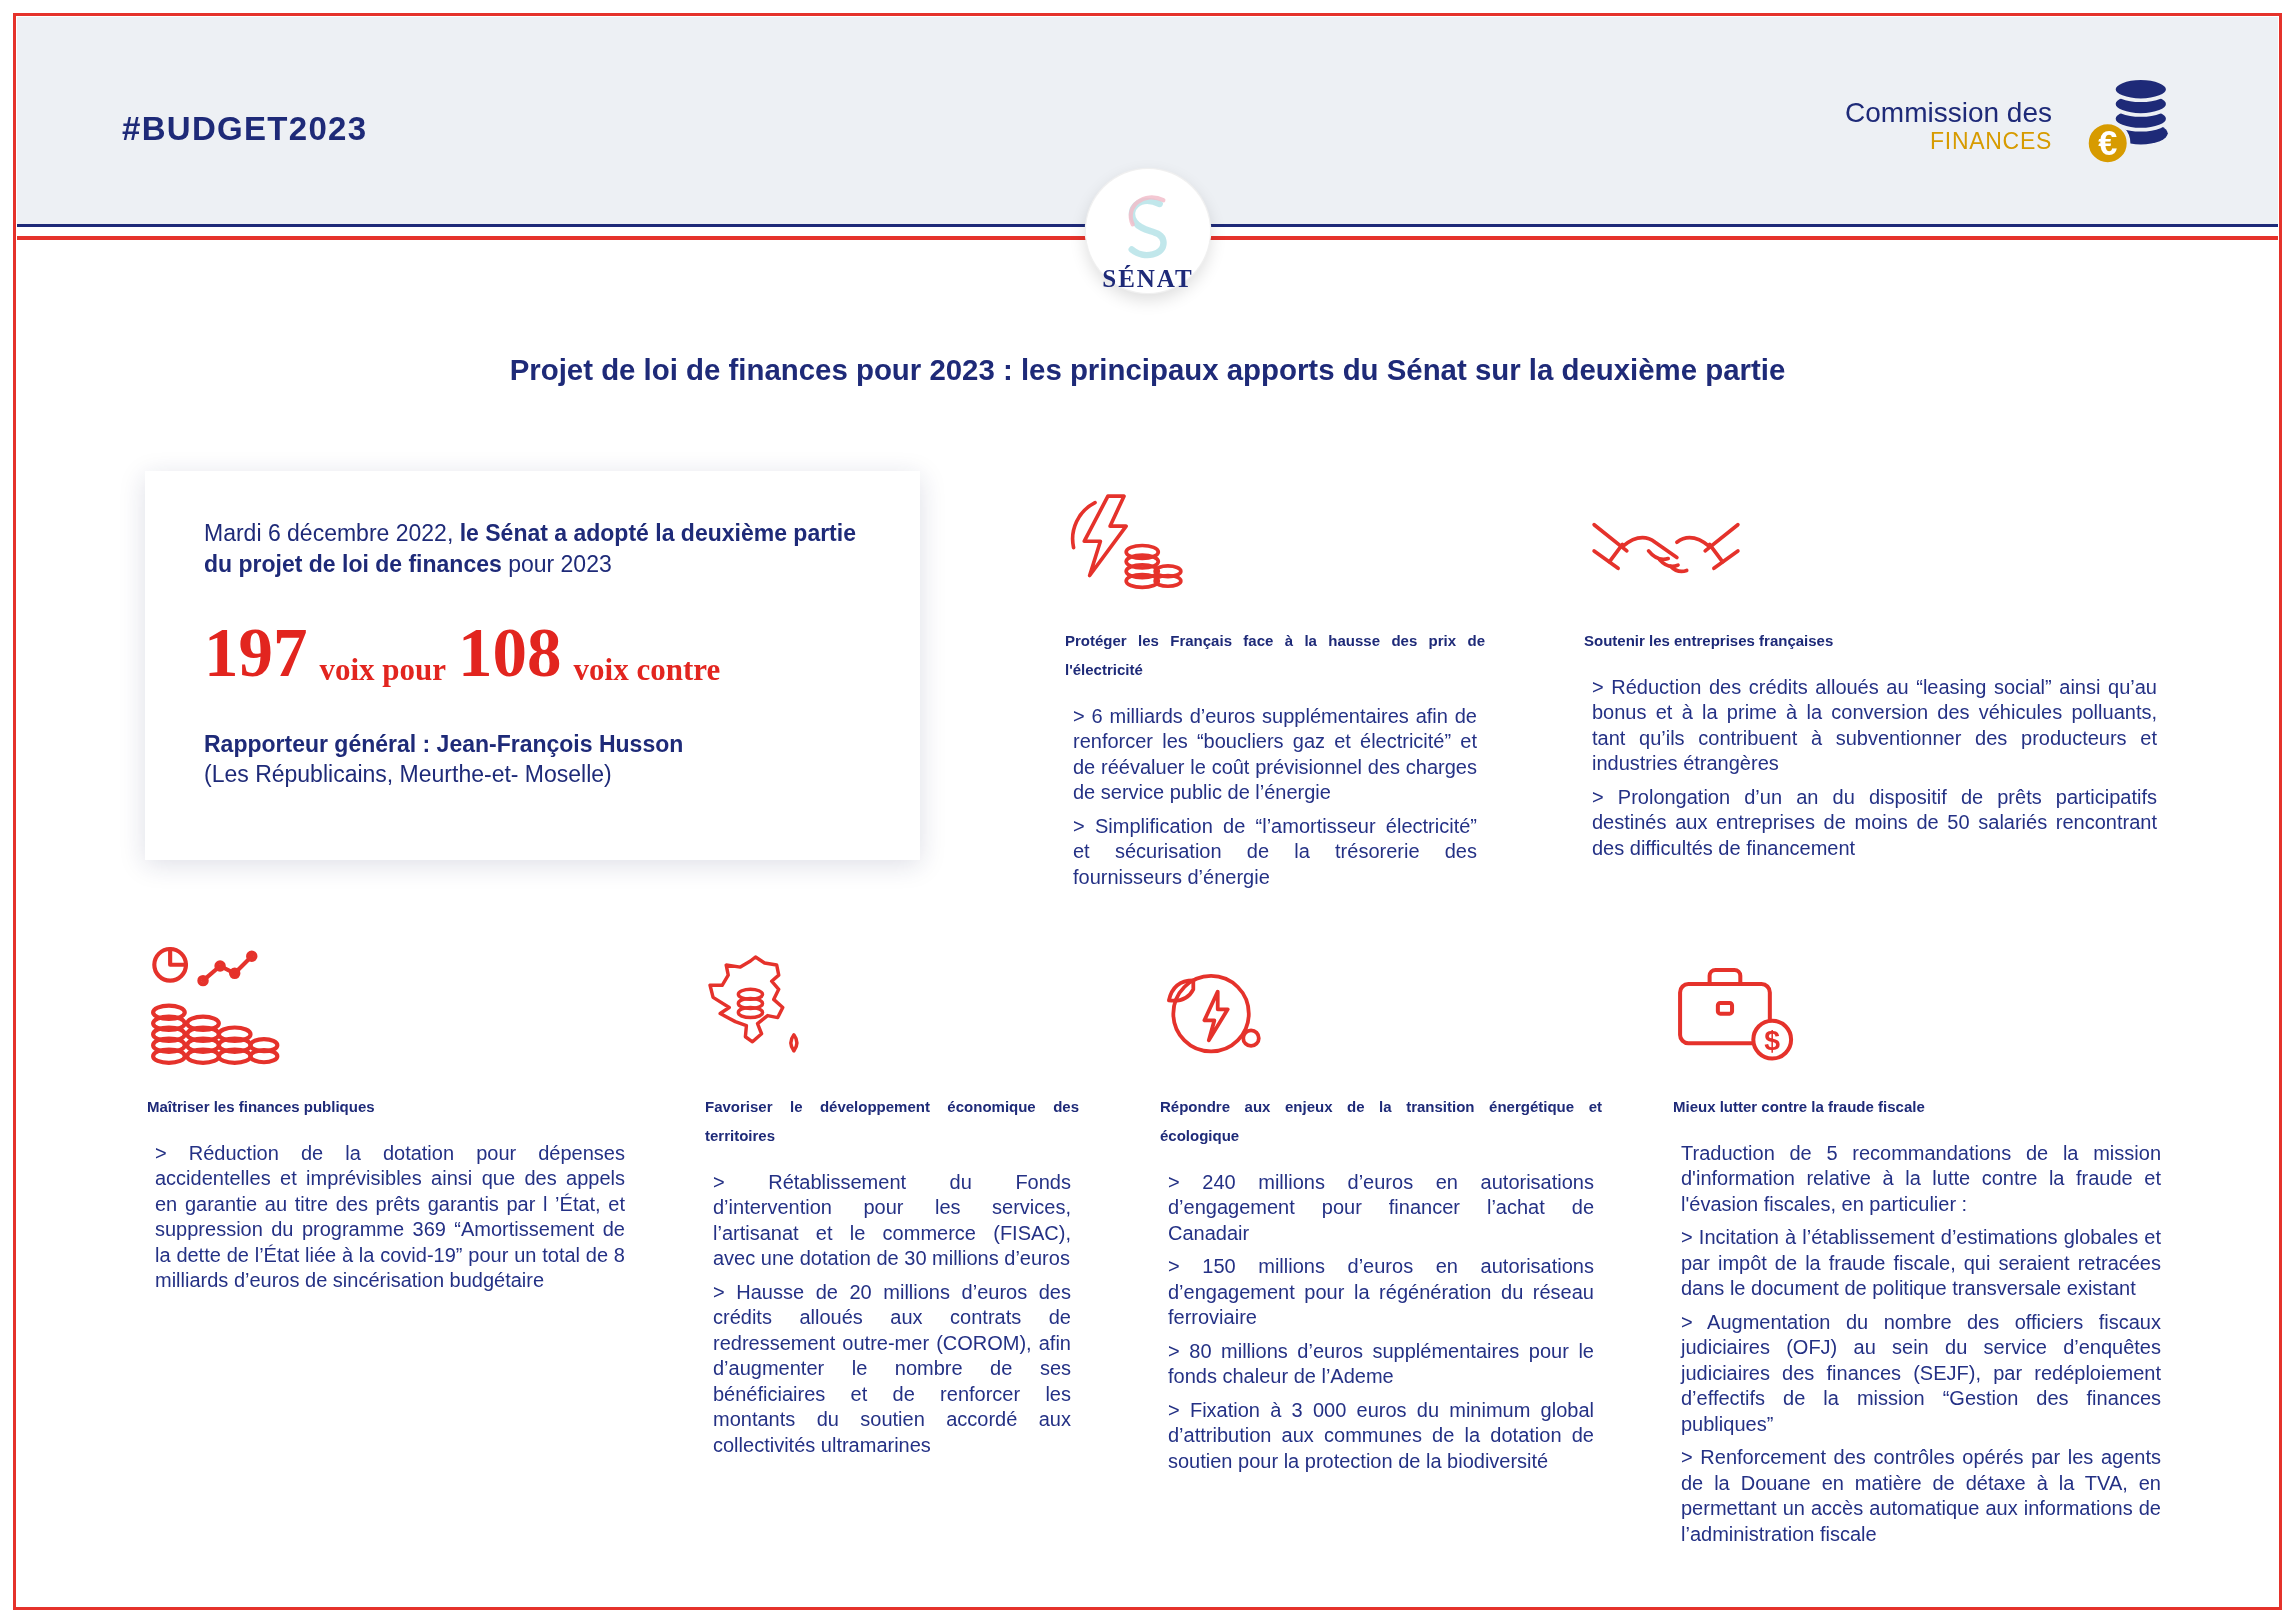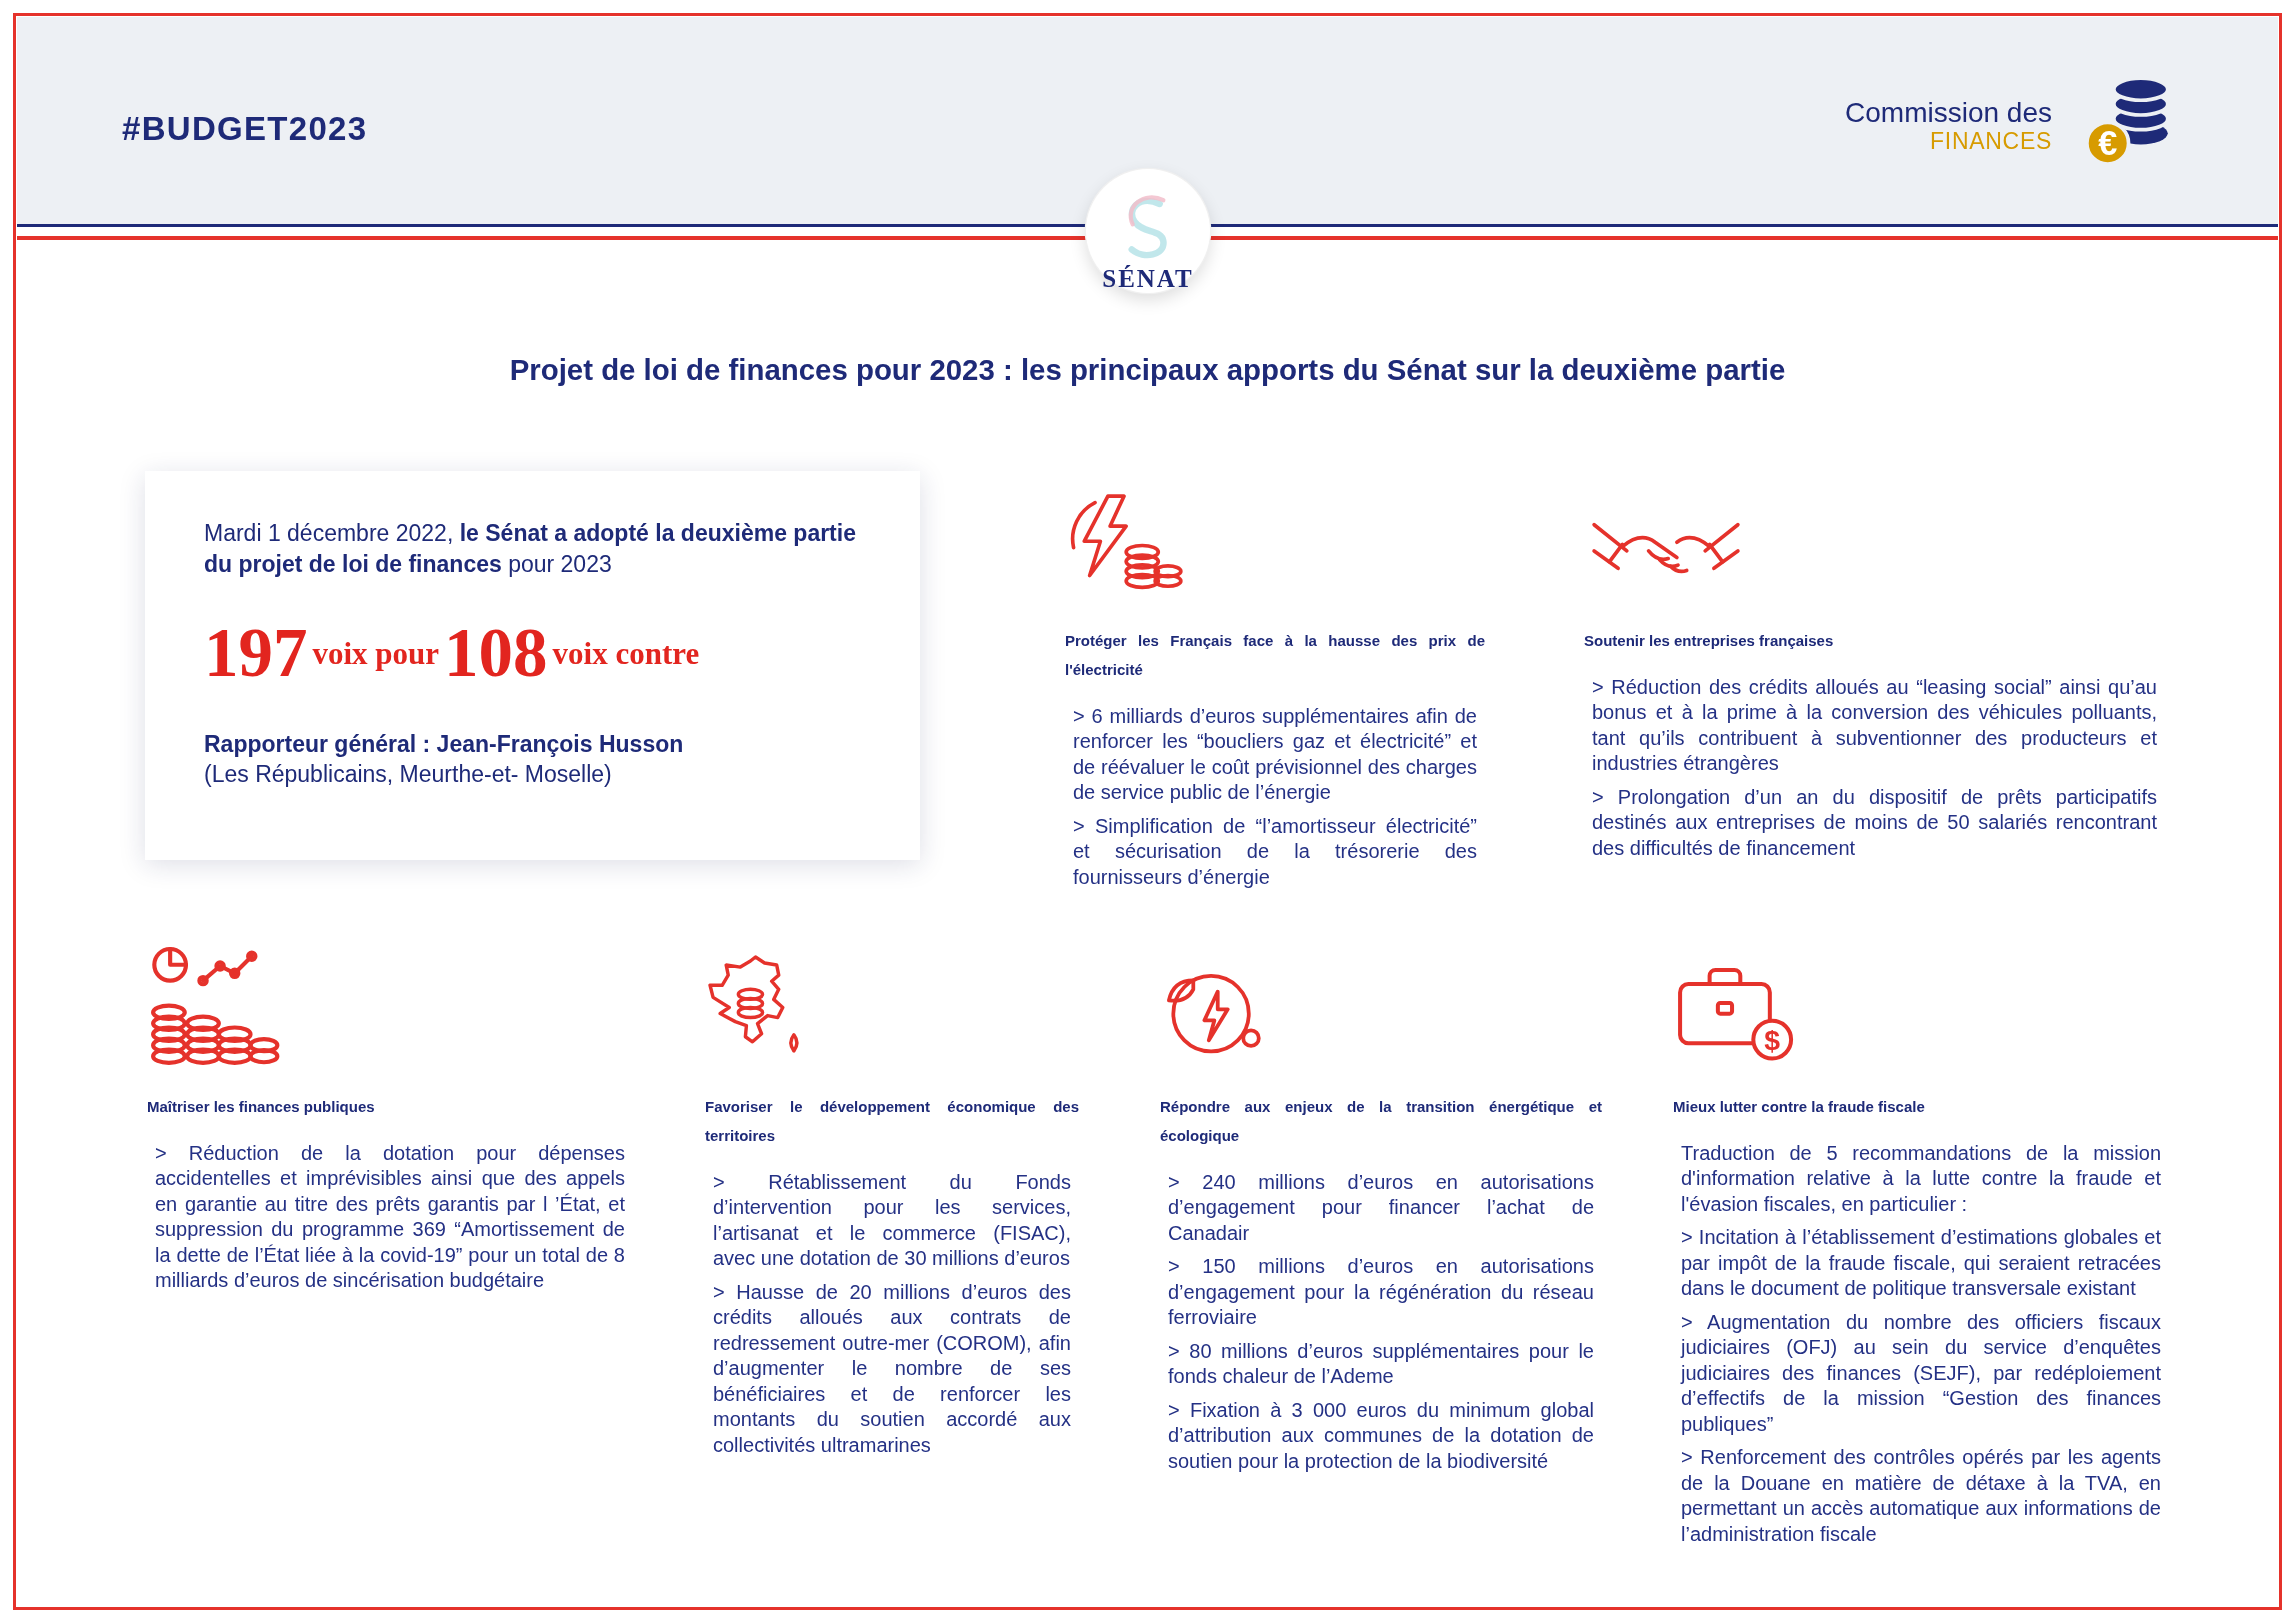--- a/index.html
+++ b/index.html
@@ -42,21 +42,21 @@
     font-size:29.4px; font-weight:bold; color:#1e2a78;
   }
   
   .card {
     position:absolute; left:145px; top:471px; width:775px; height:389px; background:#ffffff;
     box-shadow:0 5.2px 25px rgba(25,35,90,0.15); box-sizing:border-box; padding:47px 59px;
   }
   .card .intro { margin:0; font-size:23px; line-height:31px; color:#1e2a78; }
   .votes {
     margin-top:39px; font-family:"Liberation Serif", serif; font-weight:bold; color:#e2251f;
-    display:flex; align-items:center; gap:5px;
+    display:flex; align-items:flex-end; gap:12px;
   }
   .votes .num { font-size:69px; line-height:1; }
   .votes .lbl { font-size:31px; }
   .card .rapporteur { margin:41px 0 0; font-size:23px; line-height:30px; color:#1e2a78; }
   .card .rapporteur .bold-line { display:block; font-weight:bold; }
   
   .sec { position:absolute; }
   #sec-electricity { left:1065px; top:480px; width:420px; }
   #sec-enterprises { left:1584px; top:480px; width:581px; }
   #sec-finances    { left:147px;  top:936px; width:486px; }
@@ -102,21 +102,21 @@
     <svg class="swirl" viewBox="0 0 100 100">
       <path d="M62 22 C40 12 26 28 35 41 C44 54 64 49 66 62 C68 77 45 82 32 71" stroke="#8fd4dc" stroke-width="7" fill="none" stroke-linecap="round"></path>
       <path d="M66 18 C46 8 24 24 33 44" stroke="#e88aa0" stroke-width="4.5" fill="none" stroke-linecap="round" opacity="0.85"></path>
     </svg>
     <div class="medallion-label">SÉNAT</div>
   </div>
 
   <h1 class="title">Projet de loi de finances pour 2023 : les principaux apports du Sénat sur la deuxième partie</h1>
 
   <section class="card">
-    <p class="intro"><span>Mardi 1 décembre 2022, </span><strong>le Sénat a adopté la deuxième partie du projet de loi de finances</strong><span> pour 2023</span></p>
+    <p class="intro"><span>Mardi 6 décembre 2022, </span><strong>le Sénat a adopté la deuxième partie du projet de loi de finances</strong><span> pour 2023</span></p>
     <div class="votes">
       <span class="num">197</span>
       <span class="lbl">voix pour</span>
       <span class="num">108</span>
       <span class="lbl">voix contre</span>
     </div>
     <p class="rapporteur">
       <span class="bold-line">Rapporteur général : Jean-François Husson</span>
       <span>(Les Républicains, Meurthe-et- Moselle)</span>
     </p>

